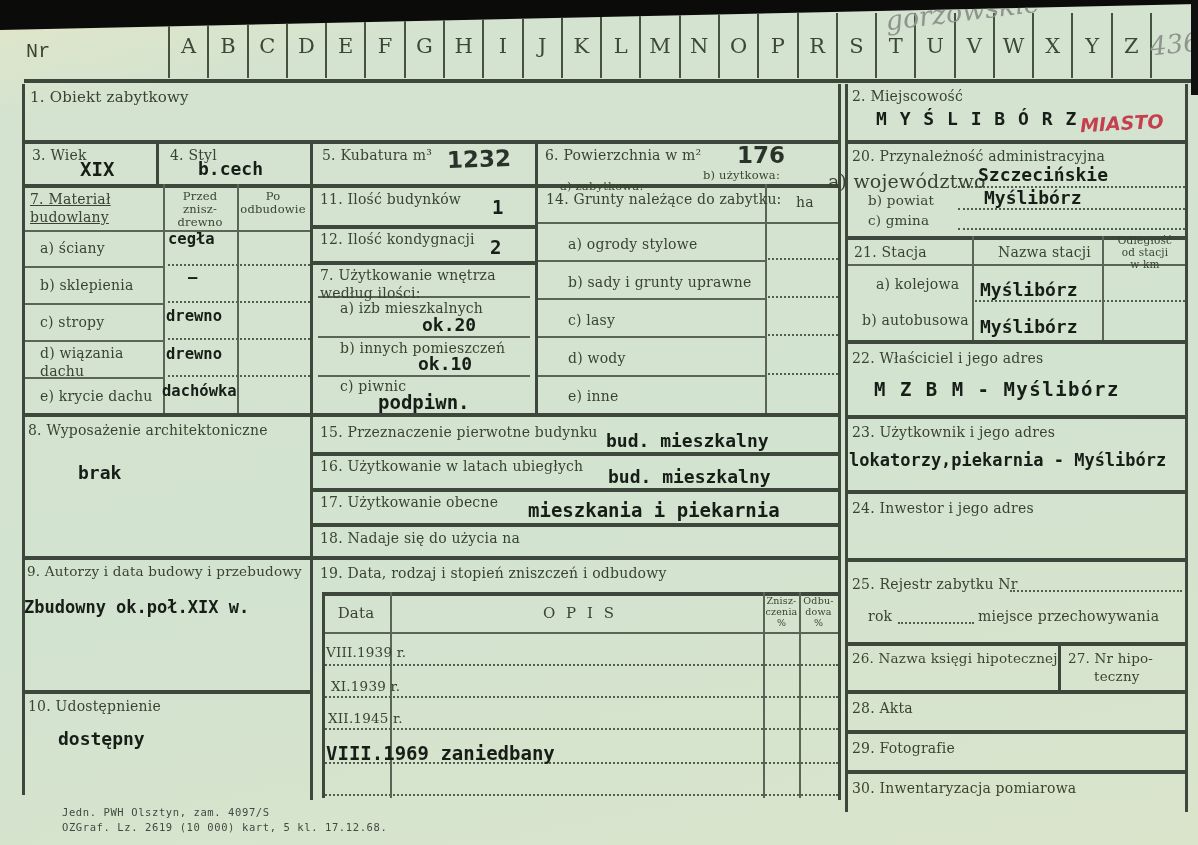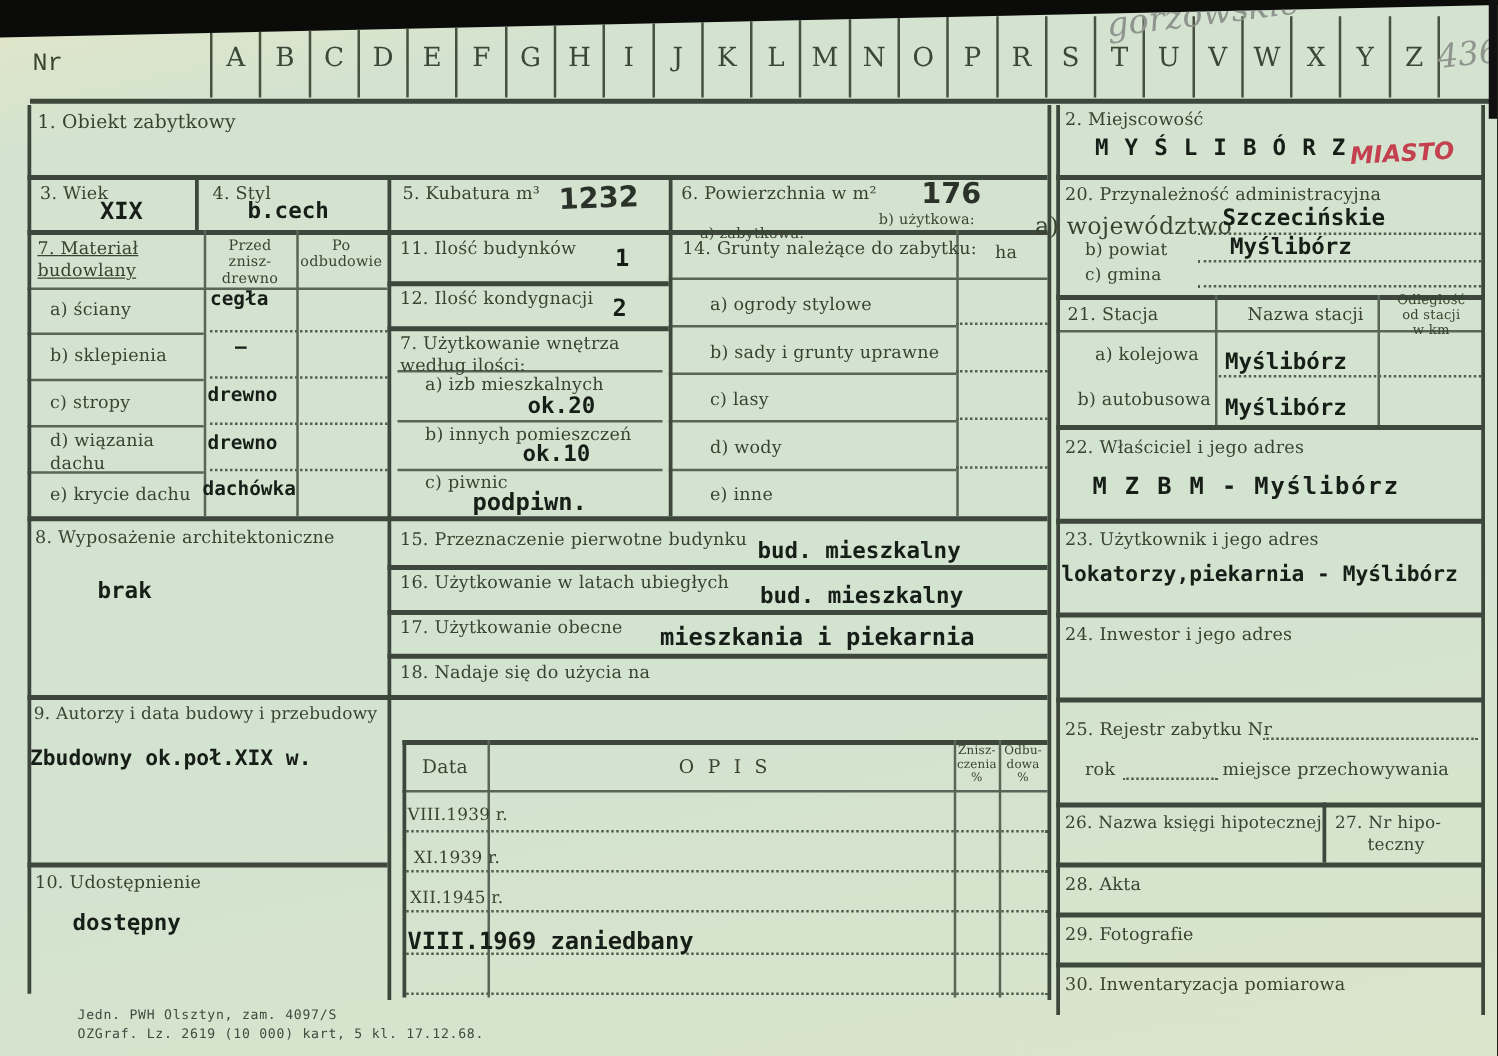--- a/index.html
+++ b/index.html
@@ -277,20 +277,21 @@
   <span class="lbl" style="left:320px;top:494px;">17. Użytkowanie obecne</span>
   <span class="typed" style="left:528px;top:499px;font-size:19px;">mieszkania i piekarnia</span>
   <span class="lbl" style="left:320px;top:530px;">18. Nadaje się do użycia na</span>
 
   <span class="lbl" style="left:852px;top:424px;">23. Użytkownik i jego adres</span>
   <span class="typed" style="left:849px;top:450px;font-size:17px;">lokatorzy,piekarnia - Myślibórz</span>
   <span class="lbl" style="left:852px;top:500px;">24. Inwestor i jego adres</span>
 
   <span class="lbl" style="left:27px;top:563px;font-size:13.5px;">9. Autorzy i data budowy i przebudowy</span>
   <span class="typed" style="left:24px;top:597px;font-size:17px;">Zbudowny ok.poł.XIX w.</span>
+  <span class="lbl" style="left:320px;top:565px;">19. Data, rodzaj i stopień zniszczeń i odbudowy</span>
   <span class="lbl ctr" style="left:324px;top:604px;width:64px;font-size:15px;">Data</span>
   <span class="lbl ctr" style="left:400px;top:604px;width:360px;font-size:15px;letter-spacing:3px;">O P I S</span>
   <span class="lbl" style="left:763px;top:596px;width:37px;white-space:normal;font-size:9.5px;">
       <span class="blockline">Znisz-</span>
       <span class="blockline">czenia</span>
       <span class="blockline">%</span>
     </span>
   <span class="lbl" style="left:800px;top:596px;width:37px;white-space:normal;font-size:9.5px;">
       <span class="blockline">Odbu-</span>
       <span class="blockline">dowa</span>

